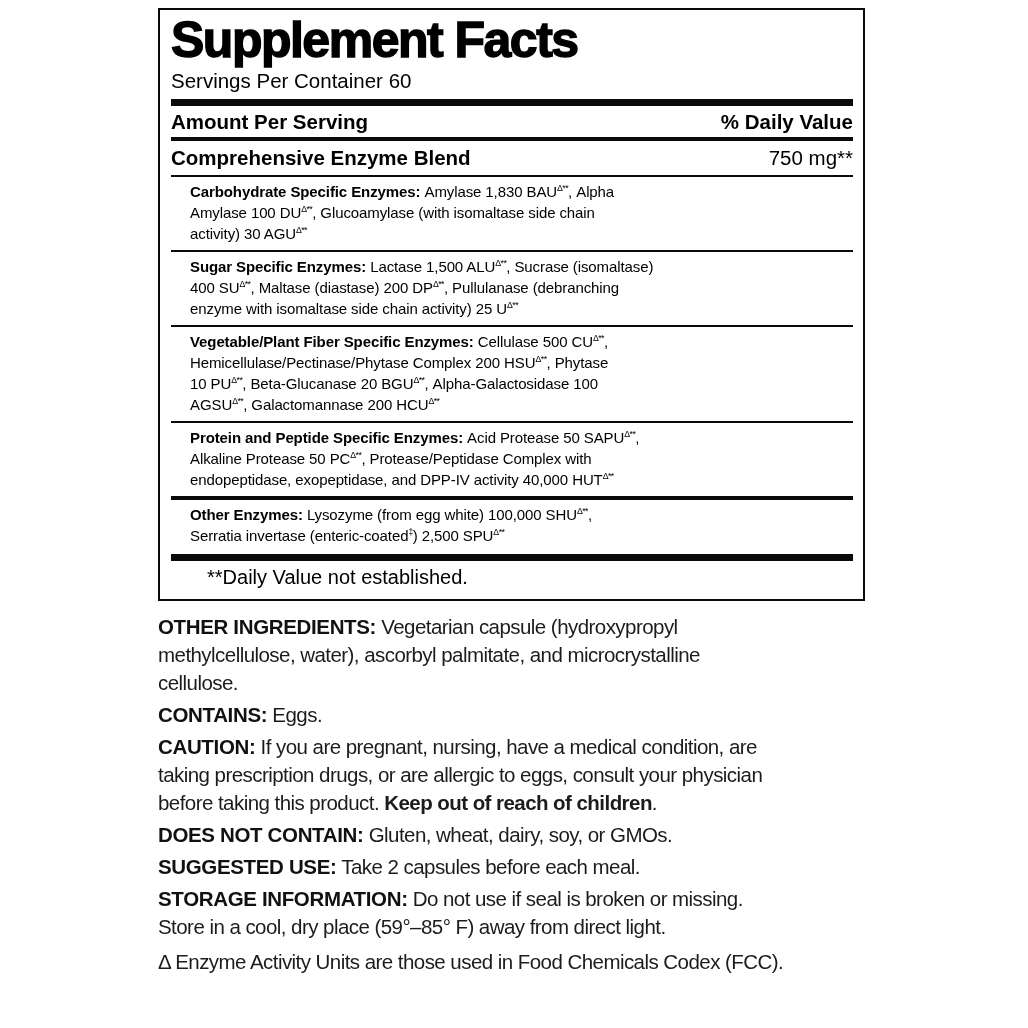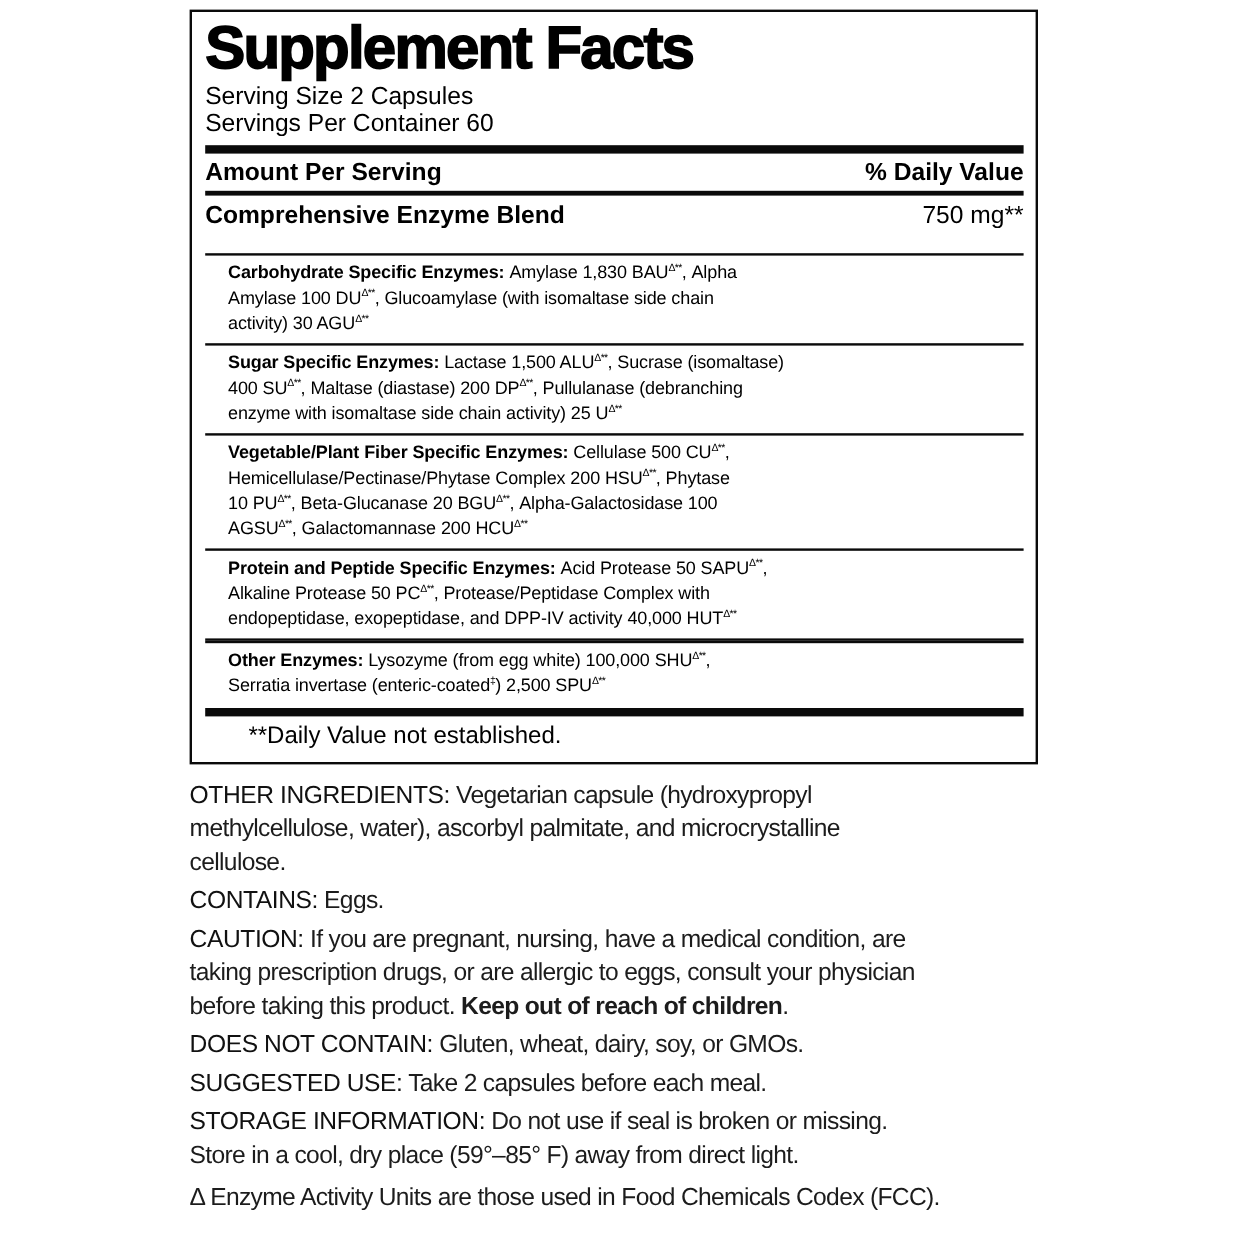--- a/index.html
+++ b/index.html
@@ -25,51 +25,50 @@
     -webkit-text-stroke: 1.4px #000;
   }
   .serving { font-size: 20.5px; line-height: 22px; }
   .bar { background: #0a0a0a; }
   .bar.thick { height: 7px; margin-top: 7px; }
   .bar.med { height: 4px; }
   .bar.btm { margin-top: 2px; }
   .hairline { height: 2px; background: #0a0a0a; }
   .row { display: flex; justify-content: space-between; align-items: baseline; font-size: 20.5px; gap: 20px; }
   .row.head { padding: 4px 0 3px 0; }
-  .row.blend { padding: 5px 0 19px 0; }
+  .row.blend { padding: 5px 0 5px 0; }
   .b { font-weight: bold; }
   .section {
     padding: 4px 0 6px 0; margin-left: 19px;
     font-size: 15px; line-height: 21px; letter-spacing: -0.1px;
   }
   sup {
     font-size: 0.58em; line-height: 0;
     position: relative; top: -0.05em; vertical-align: super;
     letter-spacing: -0.5px;
   }
   .dvnote { font-size: 20px; padding: 5px 0 6px 0; margin-left: 36px; }
 
   
   .details { width: 714px; margin-top: 12px; color: #1c1c1c; }
   .detail, .fnline {
     font-size: 20.5px; line-height: 28px; letter-spacing: -0.55px;
   }
   .detail { margin-bottom: 4px; }
-  .detail .label { font-weight: normal; letter-spacing: -0.35px; color: #111; }
+  .detail .label { font-weight: bold; letter-spacing: -0.35px; color: #111; }
   .footnotes { width: 714px; margin-top: 7px; color: #1c1c1c; }
   .fnline { margin-bottom: 3px; }
 </style>
 </head>
 <body>
 
 <div class="page">
 
   <section class="panel">
     <h1 class="title">Supplement Facts</h1>
-    <div class="serving">Serving Size 2 Capsules</div>
     <div class="serving">Servings Per Container 60</div>
 
     <div class="bar thick"></div>
     <div class="row head">
       <span class="b">Amount Per Serving</span>
       <span class="b">% Daily Value</span>
     </div>
     <div class="bar med"></div>
 
     <div class="row blend">

